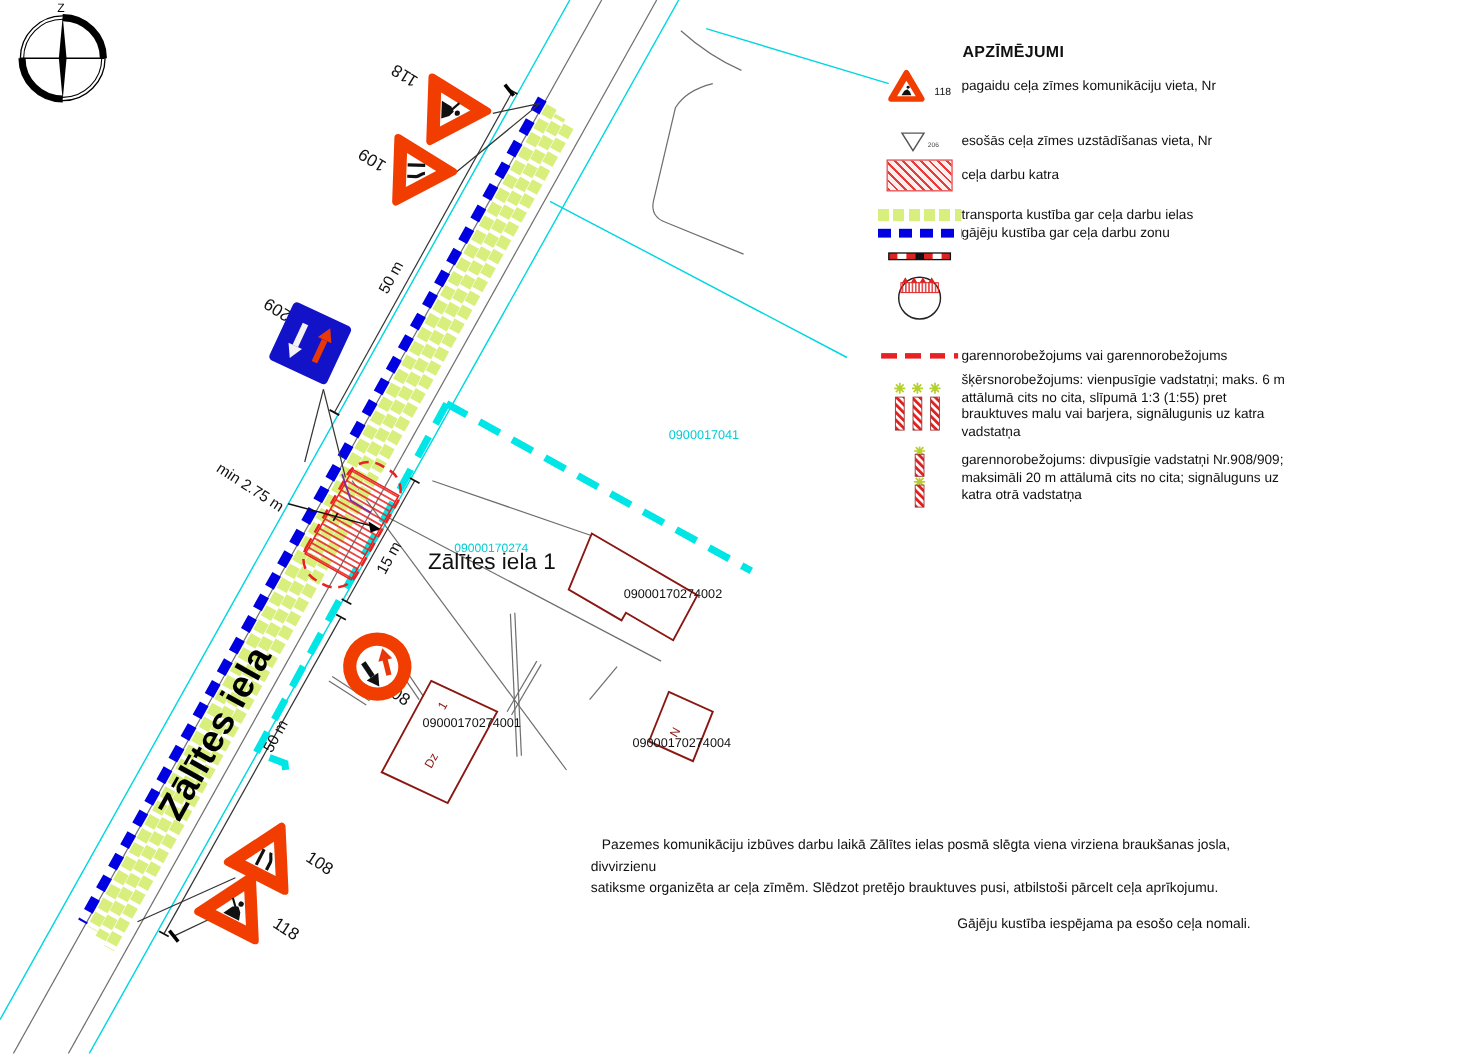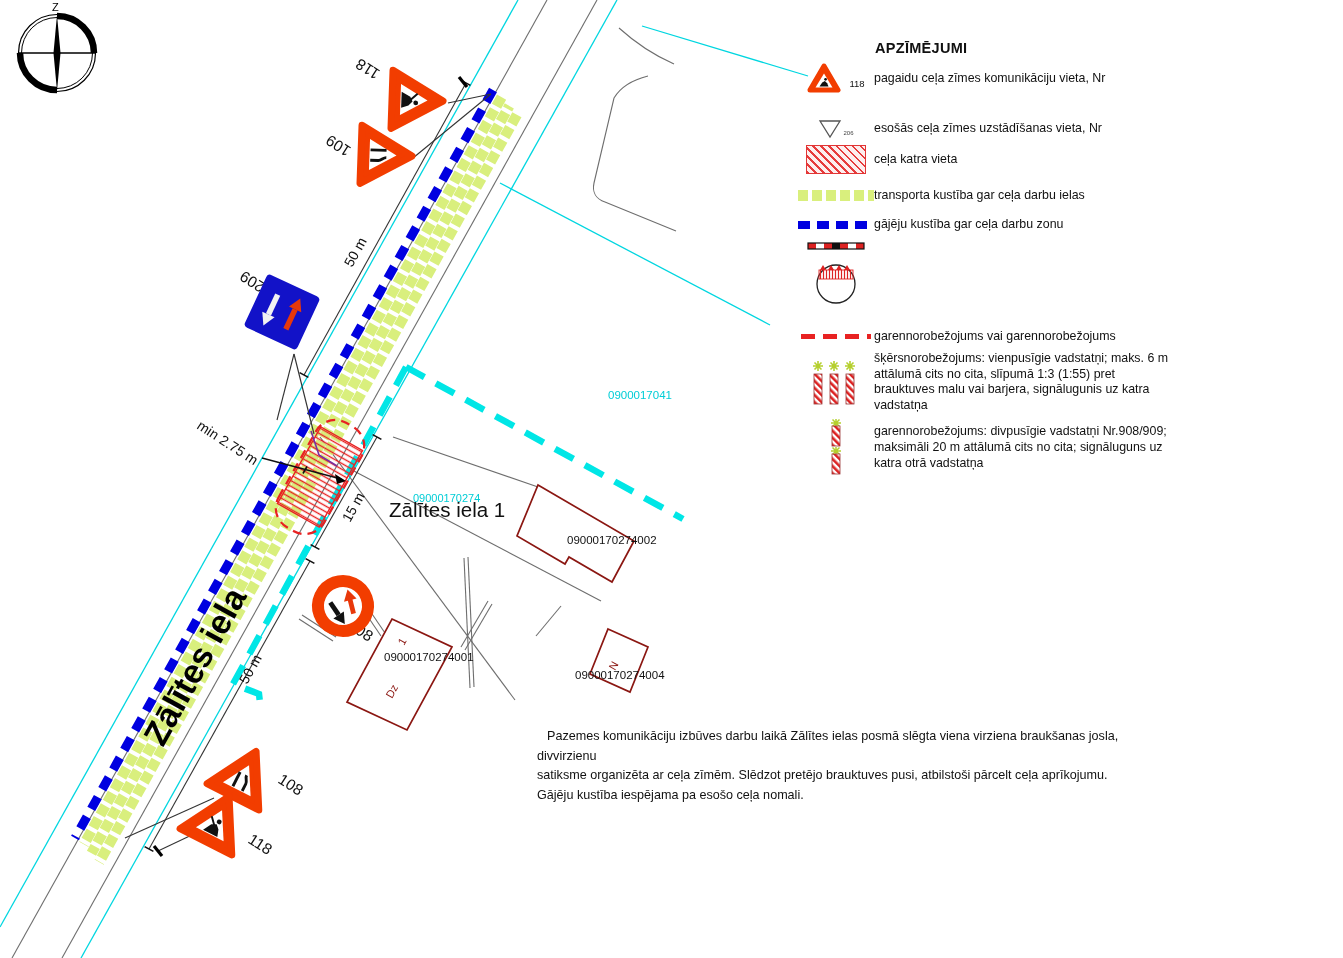--- a/index.html
+++ b/index.html
@@ -5,37 +5,37 @@
   html,body{margin:0;padding:0;background:#fff;}
   .stage{position:relative;width:1343px;height:958px;background:#fff;overflow:hidden;
          font-family:"Liberation Sans",sans-serif;color:#111;}
   .map-svg{position:absolute;left:0;top:0;}
   
   .legend{position:absolute;left:798px;top:40px;width:440px;}
   .legend-title{margin:0 0 0 77px;font-size:14.5px;font-weight:bold;letter-spacing:.3px;}
   .lrow{display:flex;align-items:center;}
   .licon{width:76px;flex:0 0 76px;display:flex;justify-content:center;align-items:center;}
   .llabel{font-size:12.4px;line-height:1.28;white-space:pre-line;}
-  .mt6{margin-top:6px}.mt10{margin-top:24px}.mt14{margin-top:14px}.mt5{margin-top:13px}
+  .mt6{margin-top:6px}.mt10{margin-top:24px}.mt14{margin-top:14px}.mt5{margin-top:0}
   .mt8{margin-top:8px}.mt4{margin-top:4px}
   .hatchbox{width:58px;height:27px;border:1.5px solid #e23535;background-color:#fdeeee;
     background-image:repeating-linear-gradient(45deg,rgba(228,40,40,.9) 0 1.8px,rgba(255,255,255,0) 1.8px 5.6px);}
   .greendash{width:104px;height:11px;
     background:repeating-linear-gradient(90deg,#d9ef7d 0 10px,#fff 10px 14px);}
   .bluedash{width:104px;height:8.5px;
     background:repeating-linear-gradient(90deg,#0000e0 0 12px,#fff 12px 19px);}
   .reddash{width:70px;height:4.5px;
     background:repeating-linear-gradient(90deg,#e82222 0 14px,#fff 14px 22px);}
   .signnum{font-size:9.5px;margin-left:4px;margin-top:10px;}
   .tinynum{font-size:6px;color:#444;margin-left:1px;margin-top:8px;}
   
-  .notes{position:absolute;left:537px;top:727px;width:600px;font-size:12.6px;line-height:1.55;}
+  .notes{position:absolute;left:537px;top:759px;width:600px;font-size:12.6px;line-height:1.55;}
   .notes p{margin:0;white-space:pre-line;}
   .notes .p1{text-indent:10px;}
-  .notes .p2{}
+  .notes .p2{margin-top:13px;text-align:right;}
 </style>
 </head>
 <body>
 
 <div class="stage">
 
   <svg class="map-svg" width="1343" height="958" viewBox="0 0 1343 958">
     <defs>
       <pattern id="wzhatch" width="5" height="8" patternUnits="userSpaceOnUse">
         <line x1="2.5" y1="0" x2="2.5" y2="8" stroke="#e82222" stroke-width="1.4"></line>
@@ -246,21 +246,21 @@
         </svg>
         <span class="tinynum">206</span>
       </div>
       <div class="llabel">esošās ceļa zīmes uzstādīšanas vieta, Nr</div>
     </div>
 
     <div class="lrow mt6">
       <div class="licon">
           <div class="hatchbox"></div>
         </div>
-      <div class="llabel">ceļa katra vieta</div>
+      <div class="llabel">ceļa darbu katra</div>
     </div>
 
     <div class="lrow mt14">
       <div class="licon">
           <div class="greendash"></div>
         </div>
       <div class="llabel">transporta kustība gar ceļa darbu ielas</div>
     </div>
 
     <div class="lrow mt5">

